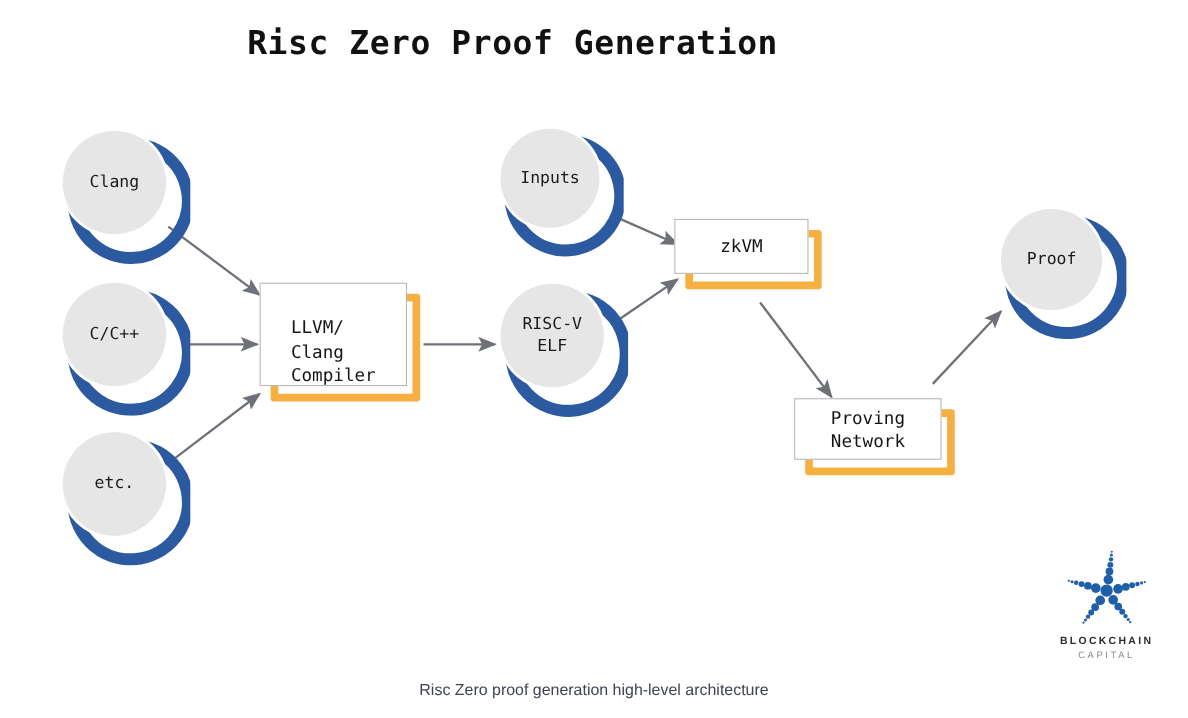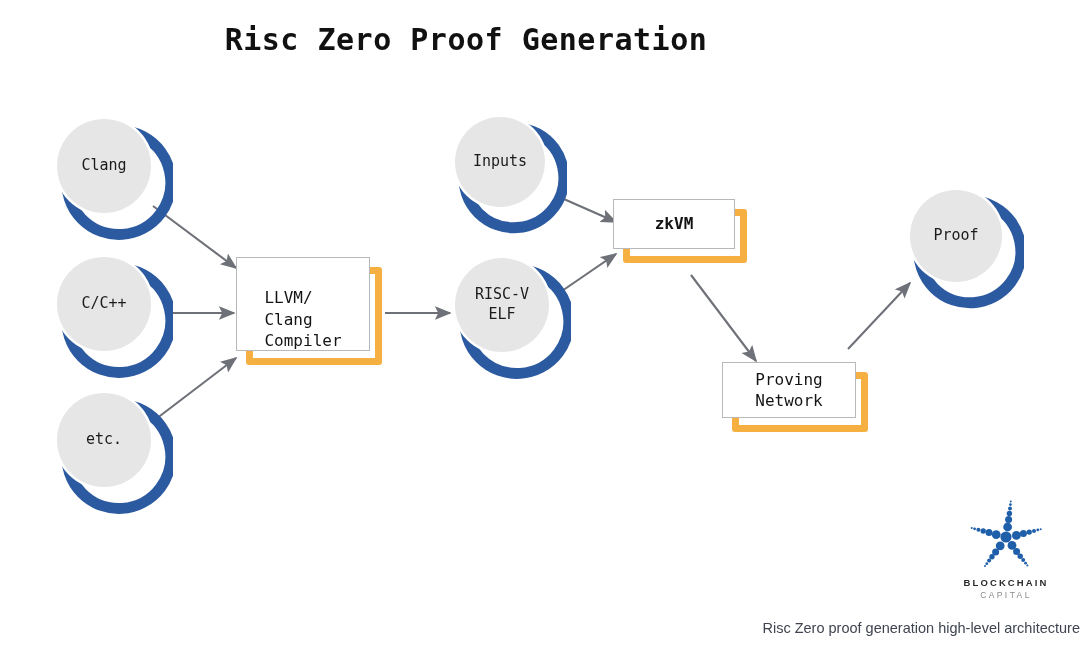--- a/index.html
+++ b/index.html
@@ -32,21 +32,21 @@
     color: #111111;
     white-space: pre;
   }
 
   
   .caption {
     position: absolute;
     left: 0;
     top: 620px;
     width: 1080px;
-    text-align: right;
+    text-align: center;
     font-family: "Liberation Sans", sans-serif;
     font-size: 14.5px;
     color: #3f4450;
   }
 
   
   .node {
     position: absolute;
   }
   .node .ring {
@@ -114,21 +114,21 @@
     justify-content: center;
   }
   .box .panel-label {
     font-family: "DejaVu Sans Mono", monospace;
     font-size: 16px;
     color: #141414;
     line-height: 1.34;
     white-space: pre;
   }
   .box.align-left .panel-label { text-align: left; margin-top: 31px; }
-  .box.align-center .panel-label { text-align: right; font-weight: bold; }
+  .box.align-center .panel-label { text-align: right; }
   .box.align-right .panel-label { text-align: right; }
 
   
   .arrows {
     position: absolute;
     left: 0;
     top: 0;
     width: 1080px;
     height: 653px;
     pointer-events: none;

